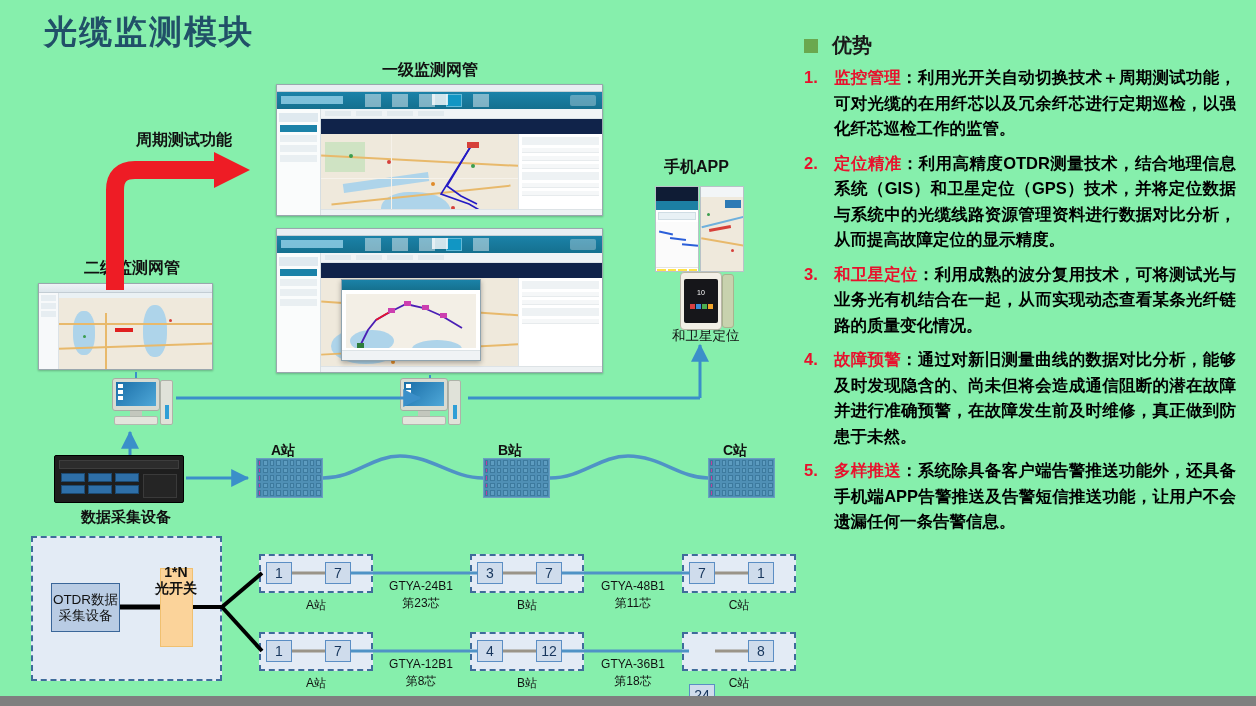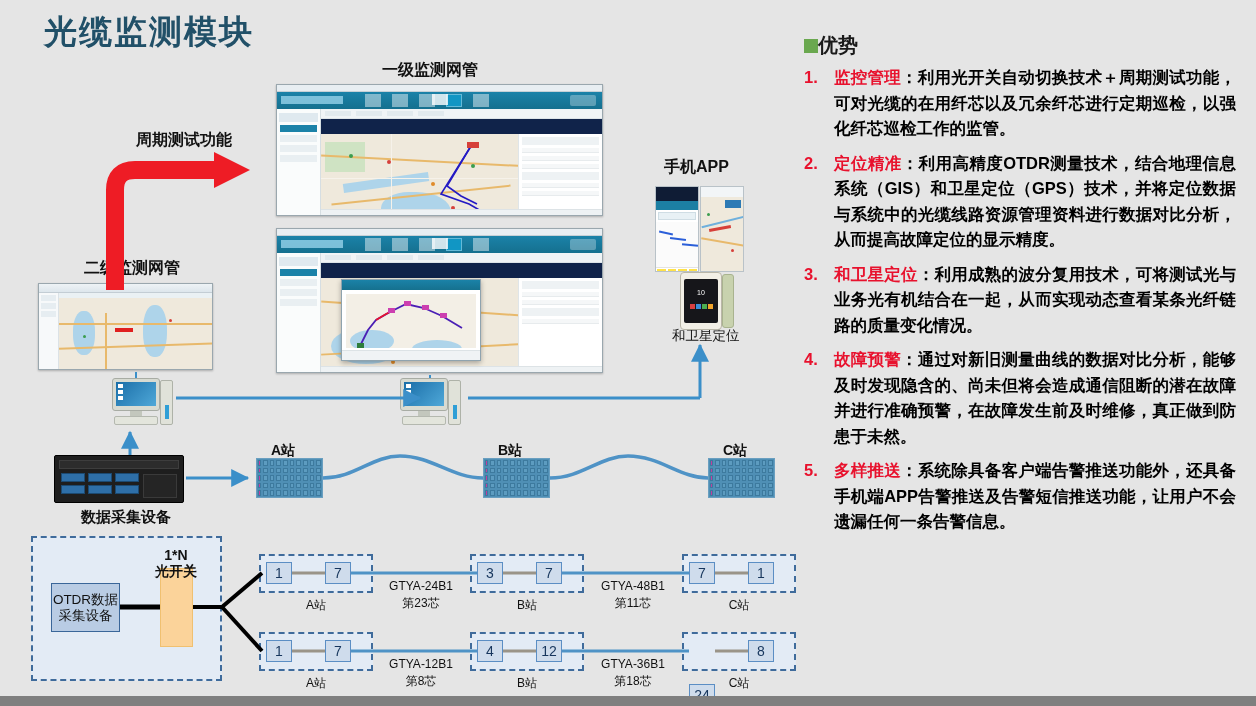--- a/index.html
+++ b/index.html
@@ -2,41 +2,41 @@
 <html><head>
 <meta charset="utf-8">
 <style>
   * { box-sizing: border-box; margin: 0; padding: 0; }
   html, body {
     width: 1256px; height: 706px;
     background: #ffffff;
     font-family: "Liberation Sans", "DejaVu Sans", sans-serif;
     overflow: hidden;
   }
-  #slide { position: relative; width: 1256px; height: 706px; background: #e5e5e5; }
+  #slide { position: relative; width: 1256px; height: 706px; background: #86efac; }
 
   
   #page-title {
     position: absolute; left: 44px; top: 10px;
     font-size: 33px; font-weight: bold; color: #215068;
     letter-spacing: 2px; white-space: nowrap;
   }
 
   
   #right-panel { position: absolute; left: 708px; top: 14px; width: 540px; height: 672px; }
   #right-header {
     width: 540px; height: 50px; background: #2c5472;
     display: flex; align-items: center; justify-content: center;
   }
   #right-header-text {
     color: #ffffff; font-size: 26px; font-weight: bold; white-space: nowrap;
     letter-spacing: .5px;
   }
   #advantage-row {
-    display: flex; align-items: center; 
+    display: flex; align-items: center; gap: 14px;
     margin: 18px 0 6px 96px;
   }
   #advantage-bullet { width: 14px; height: 14px; background: #6aa84f; display:block; }
   #advantage-label { font-size: 20px; font-weight: bold; color: #1a1a1a; }
 
   #adv-list { margin: 6px 0 0 96px; width: 436px; }
   .adv-item { display: flex; margin-bottom: 9px; }
   .adv-num {
     color: #e8112d; font-weight: bold; font-size: 16.5px;
     width: 30px; flex: 0 0 30px; line-height: 25.5px;
@@ -611,21 +611,21 @@
   </div>
 
   <div class="dbox" style="left:31px; top:536px; width:191px; height:145px;"></div>
   <div class="solidbox" style="left:51px; top:583px; width:69px; height:49px;">
     <span>
       <span>OTDR数据</span><br>
       <span>采集设备</span>
     </span>
   </div>
   <div class="switchbox" style="left:160px; top:568px; width:33px; height:79px;"></div>
-  <div class="cap b" style="left:146px; top:547px; width:60px; font-size:14px; line-height:16px;">
+  <div class="cap b" style="left:146px; top:564px; width:60px; font-size:14px; line-height:16px;">
     <span>1*N</span><br>
     <span>光开关</span>
   </div>
 
   <div class="dbox" style="left:259px; top:554px; width:114px; height:39px;"></div>
   <div class="numbox" style="left:266px; top:562px;">1</div>
   <div class="numbox" style="left:325px; top:562px;">7</div>
   <div class="cap" style="left:291px; top:597px; width:50px;">A站</div>
 
   <div class="dbox" style="left:470px; top:554px; width:114px; height:39px;"></div>

